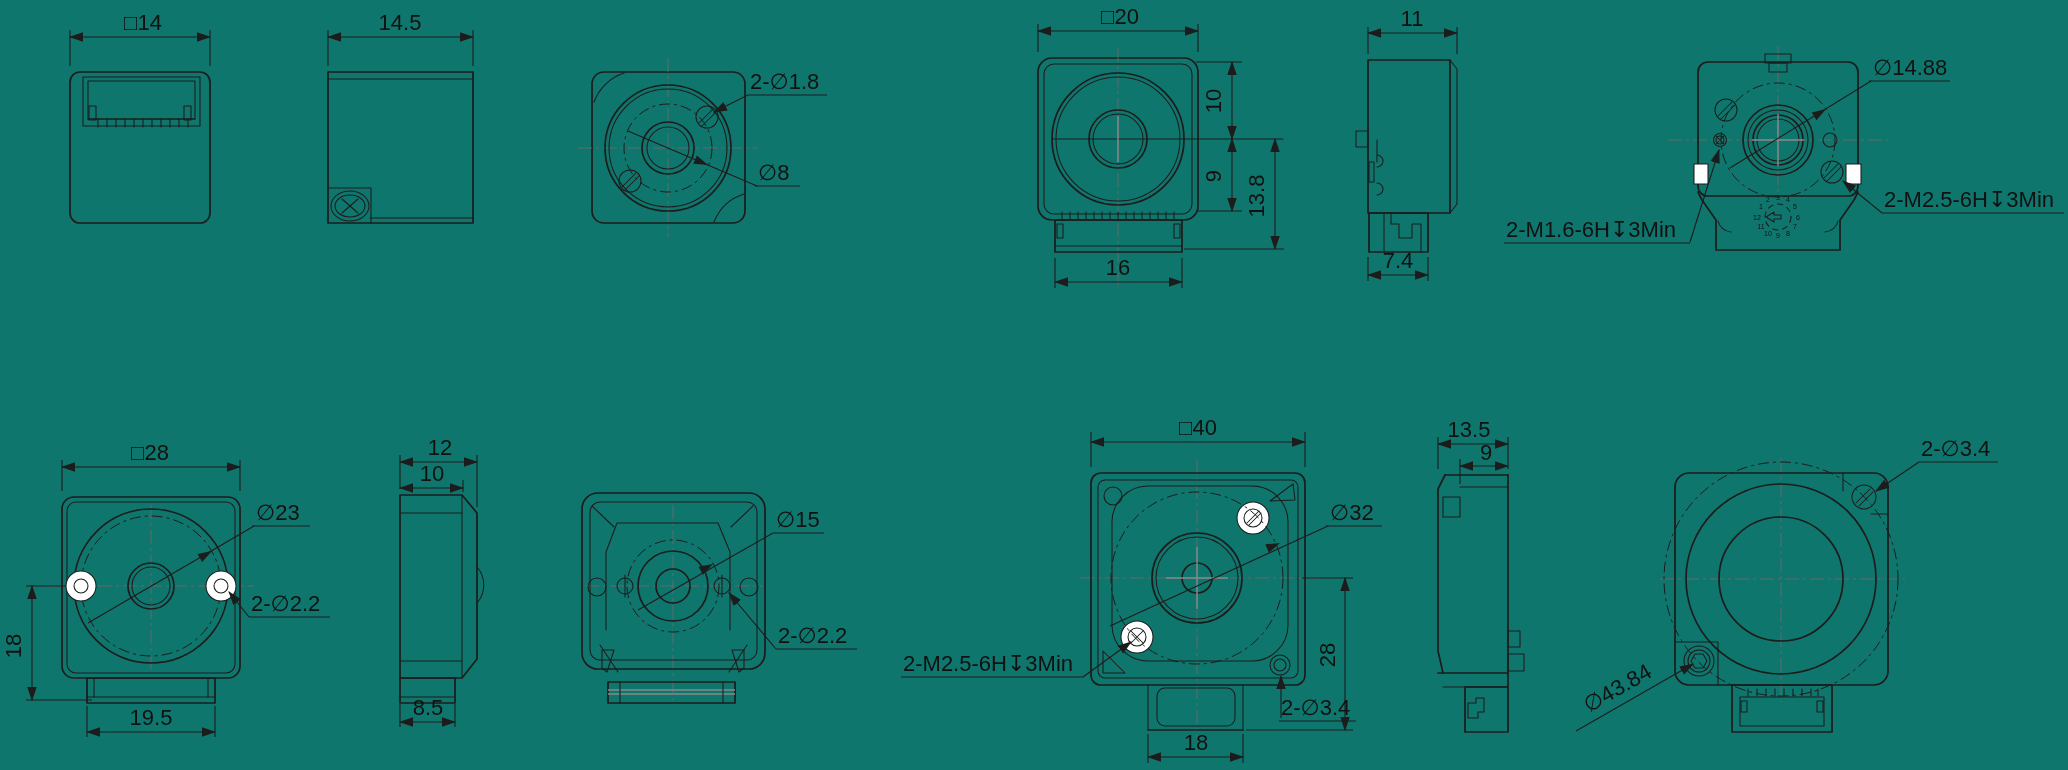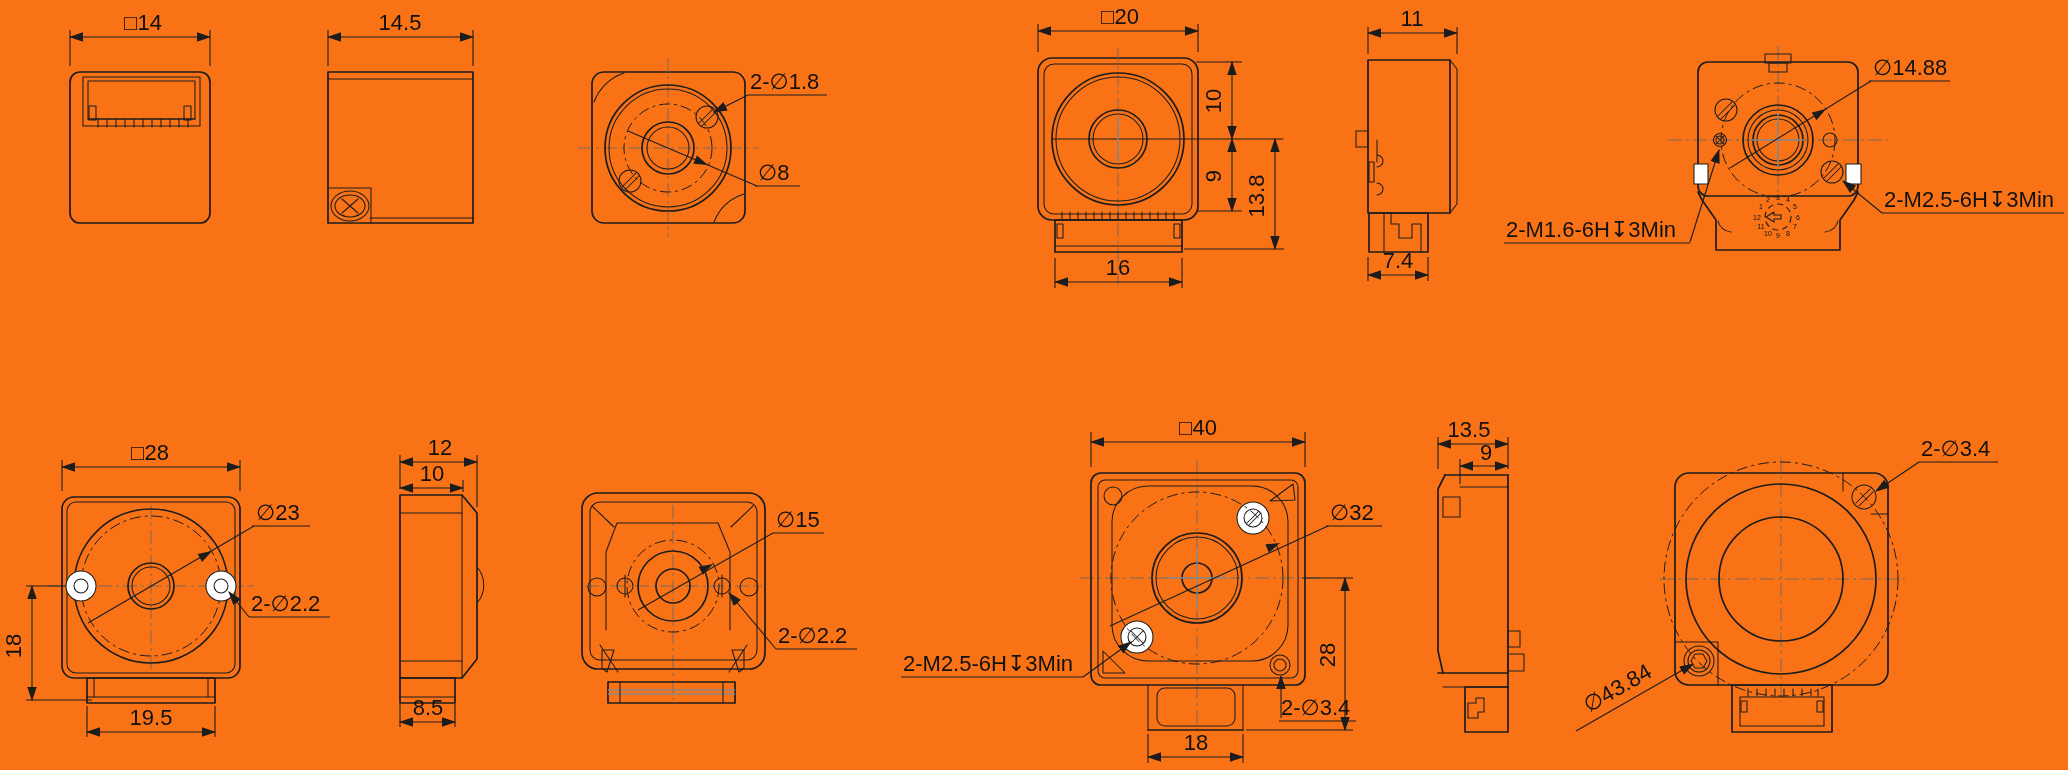--- a/index.html
+++ b/index.html
@@ -1,16 +1,16 @@
 <!DOCTYPE html>
 <html><head>
 <meta charset="utf-8">
 <style>
   html,body{margin:0;padding:0;background:#ffffff;}
-  .sheet{position:relative;width:2068px;height:770px;background:#f97316;overflow:hidden;}
+  .sheet{position:relative;width:2068px;height:770px;background:#0f766e;overflow:hidden;}
   svg{display:block;}
   .s  {stroke:#1c1c1c;stroke-width:1.7;fill:none;stroke-linecap:round;stroke-linejoin:round;}
   .t  {stroke:#1c1c1c;stroke-width:1.05;fill:none;stroke-linecap:round;stroke-linejoin:round;}
   .g  {stroke:#8a8a8a;stroke-width:1.4;fill:none;}
   .cl {stroke:#6a6a6a;stroke-width:0.9;fill:none;stroke-dasharray:14 4 3 4;}
   .dd {stroke:#1c1c1c;stroke-width:1;fill:none;stroke-dasharray:11 4 3 4;}
   .dsh{stroke:#1c1c1c;stroke-width:1.1;fill:none;stroke-dasharray:6 4;}
   .dim{stroke:#1c1c1c;stroke-width:1.1;fill:none;}
   .wf {fill:#ffffff;}
   .arr{fill:#1c1c1c;stroke:none;}

